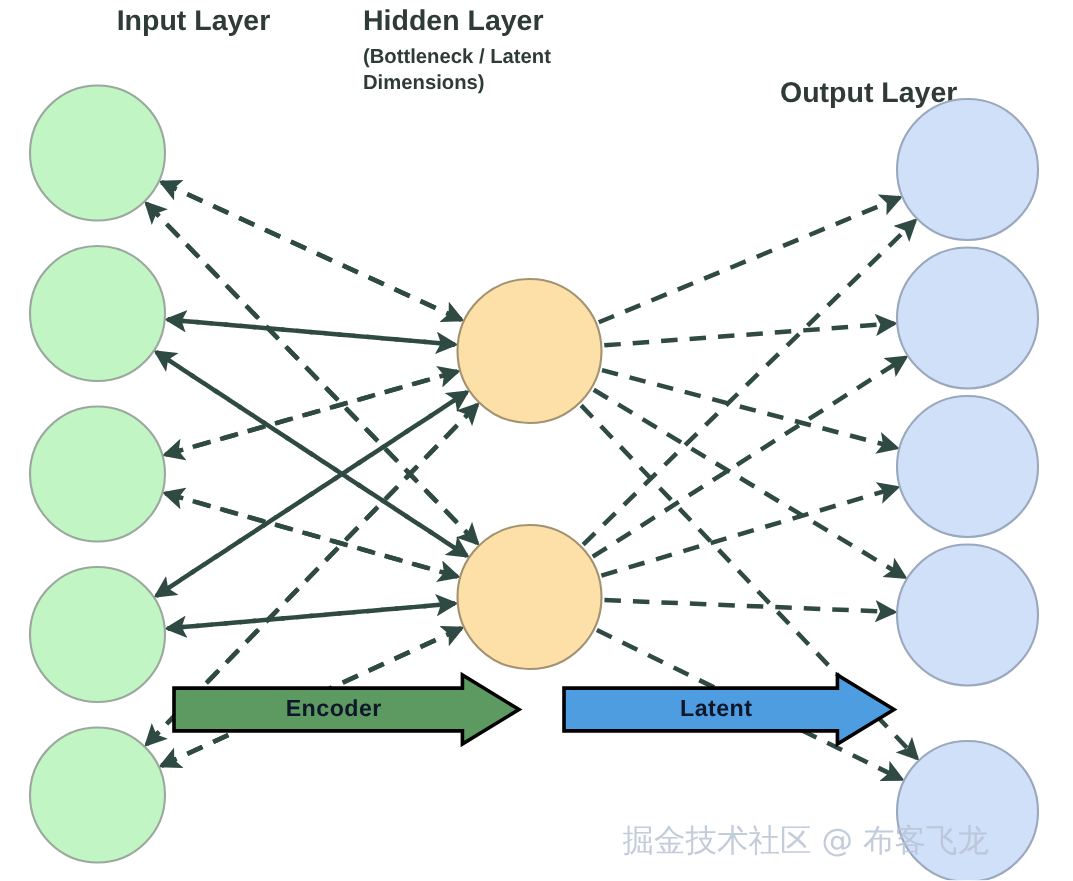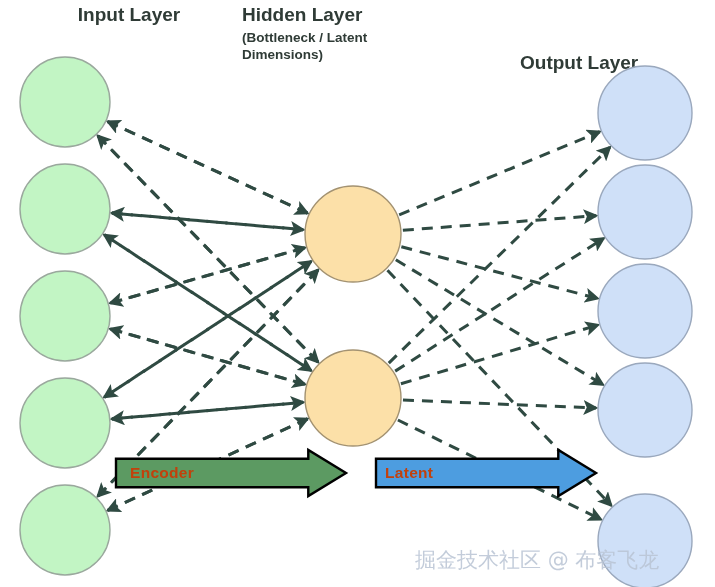--- a/index.html
+++ b/index.html
@@ -59,23 +59,24 @@
   }
   svg.graph {
     position: absolute;
     left: 0;
     top: 0;
     width: 715px;
     height: 587px;
   }
   .arrow-label {
     position: absolute;
-    color: #c2410c;
+    color: #0f172a;
     font-weight: bold;
     font-size: 15.5px;
+    text-align: center;
     pointer-events: none;
     letter-spacing: 0.3px;
   }
   #encoder-label { left: 130px; top: 464px; width: 185px; }
   #decoder-label { left: 385px; top: 464px; width: 185px; }
   #watermark {
     position: absolute;
     left: 415px;
     top: 546px;
     font-size: 21px;

